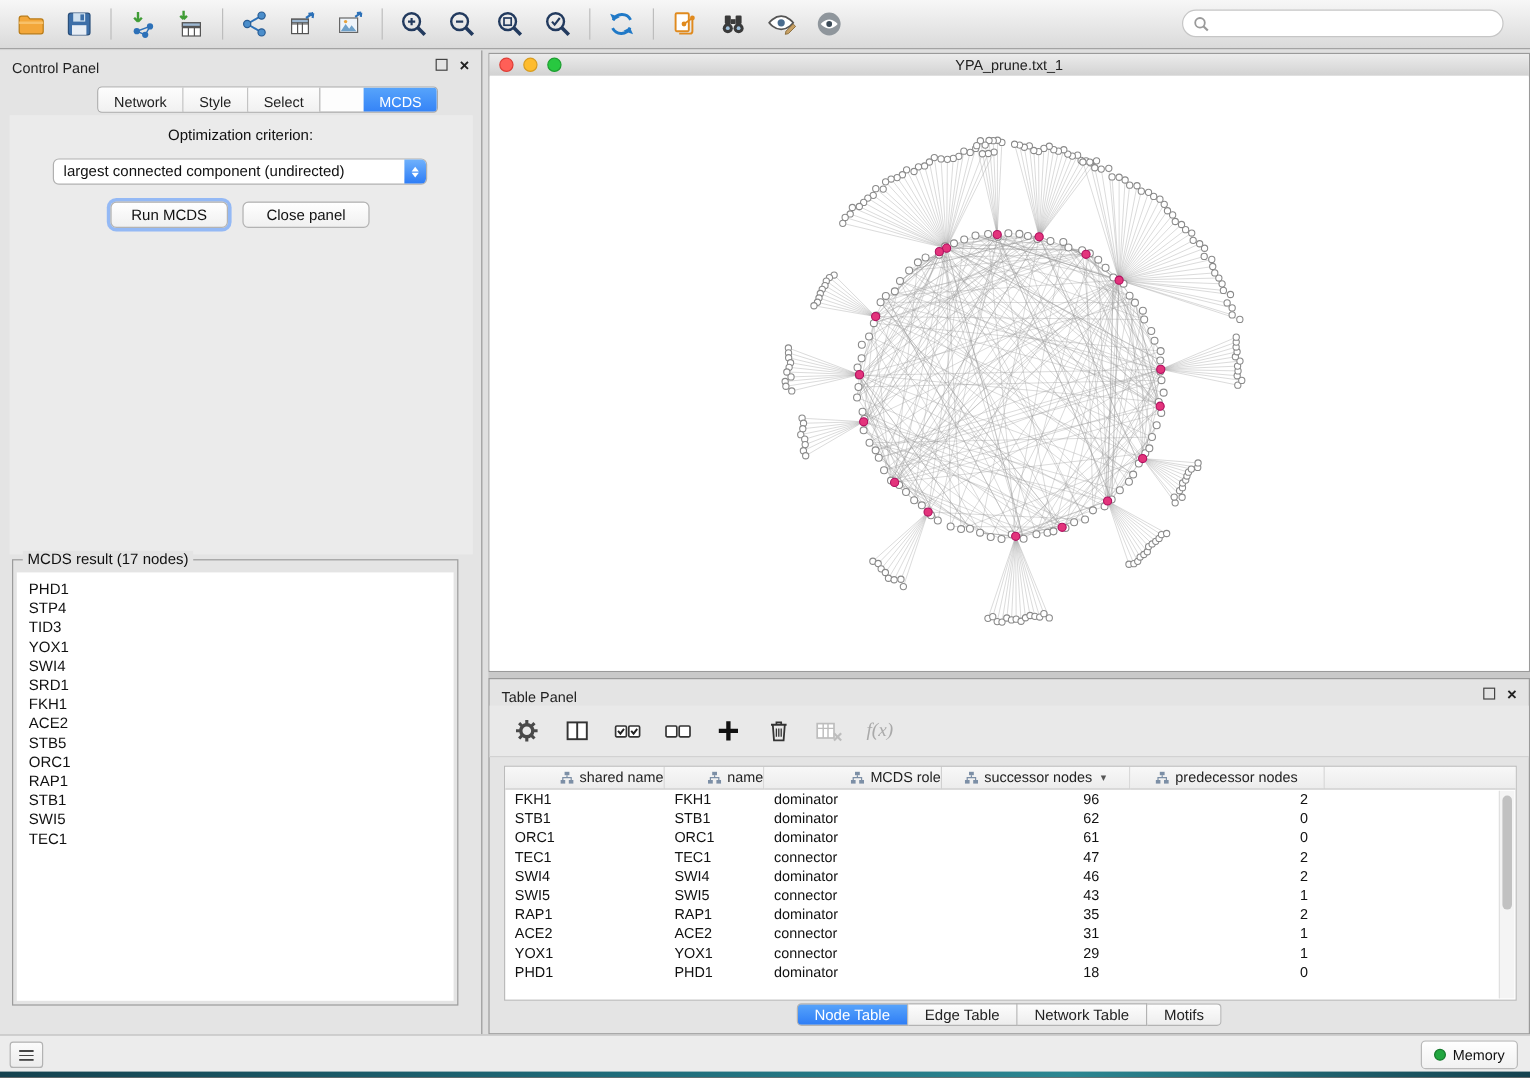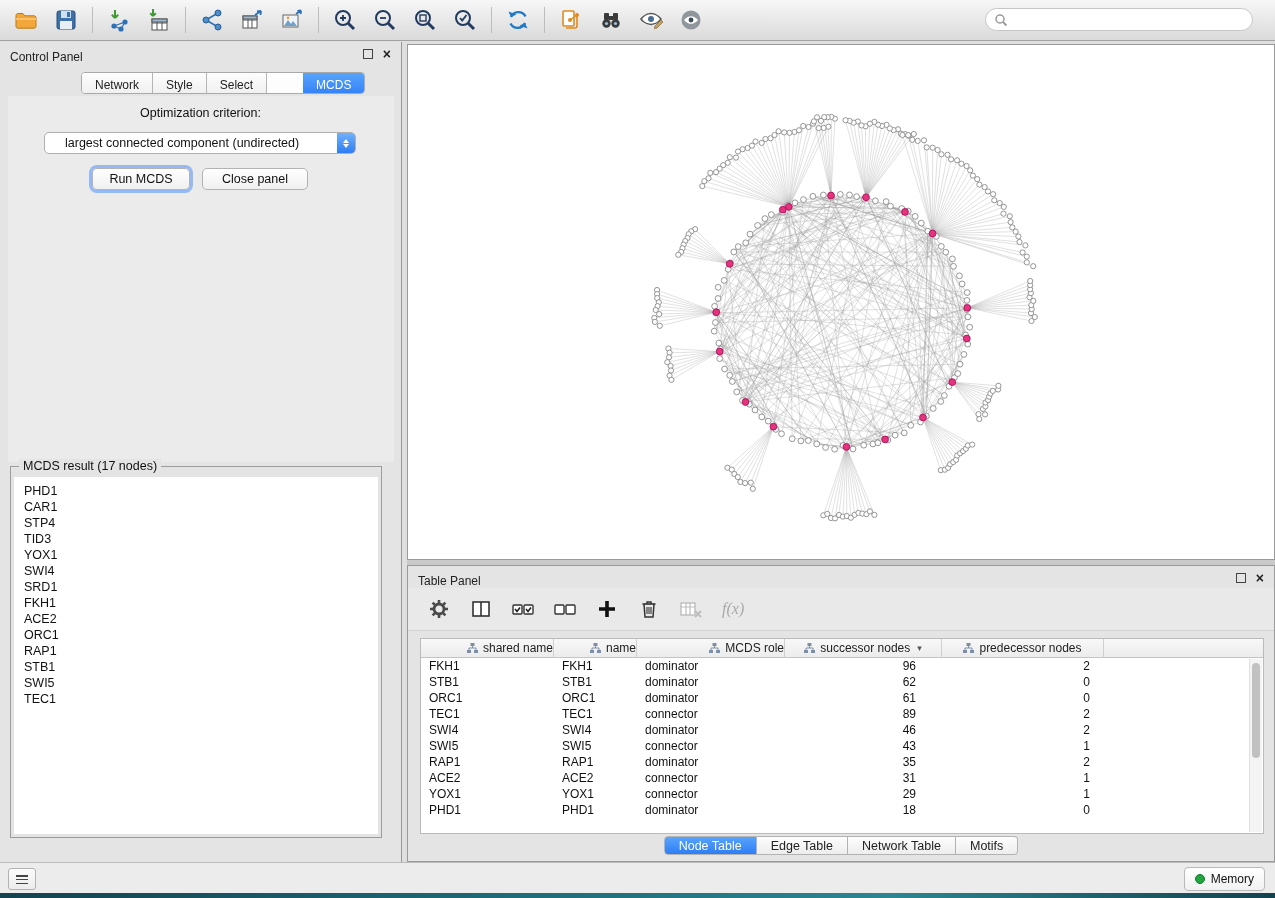--- a/index.html
+++ b/index.html
@@ -30,21 +30,21 @@
             border-radius:4px;overflow:hidden;background:#fdfdfd;}
   .seg{display:flex;align-items:center;justify-content:center;padding:12px 13px;font-size:12px;color:#222;
        border-right:1px solid #b5b5b5;background:linear-gradient(#fdfdfd,#eeeeee);cursor:default;}
   .seg:last-child{border-right:none;margin-left:36px;}
   .seg.active{background:linear-gradient(#57a4fb,#2e7df6);color:#fff;}
 
   .cp-inner{position:absolute;left:8px;top:54px;width:386px;height:366px;background:#ebebeb;}
   .opt-label{position:absolute;left:0;top:64px;width:100%;text-align:center;font-size:12.5px;color:#111;}
   .dropdown{position:absolute;left:44px;top:90px;width:312px;height:22px;background:#fff;border:1px solid #b0b0b0;
             border-radius:5px;display:flex;align-items:center;box-sizing:border-box;}
-  .dropdown .dd-text{flex:1;padding-left:20px;font-size:12.5px;color:#111;white-space:nowrap;overflow:hidden;}
+  .dropdown .dd-text{flex:1;padding-left:8px;font-size:12.5px;color:#111;white-space:nowrap;overflow:hidden;}
   .dd-cap{width:18px;height:20px;border-radius:0 4px 4px 0;background:linear-gradient(#6fb1fc,#2e7df6);
           display:flex;flex-direction:column;align-items:center;justify-content:center;gap:1px;}
   .dd-cap span{width:0;height:0;border-left:3.5px solid transparent;border-right:3.5px solid transparent;}
   .dd-up{border-bottom:4px solid #fff;}
   .dd-down{border-top:4px solid #fff;}
 
   .btn{position:absolute;height:22px;border:1px solid #b3b3b3;border-radius:5px;background:linear-gradient(#ffffff,#f0f0f0);
        font:12.5px "Liberation Sans",sans-serif;color:#111;display:flex;align-items:center;justify-content:center;box-sizing:border-box;}
   .btn-run{left:92px;top:126px;width:98px;box-shadow:0 0 0 3px rgba(77,144,254,0.55);}
   .btn-close{left:202px;top:126px;width:106px;}
@@ -285,38 +285,46 @@
     </div>
 
     <div class="btn btn-run">Run MCDS</div>
     <div class="btn btn-close">Close panel</div>
 
     <div class="result-box">
       <span class="result-title">MCDS result (17 nodes)</span>
       <div class="result-white">
           <div class="pad"></div>
           <div class="mcds-item">PHD1</div>
-          <div class="mcds-item">CAR1</div>
           <div class="mcds-item">STP4</div>
           <div class="mcds-item">TID3</div>
           <div class="mcds-item">YOX1</div>
           <div class="mcds-item">SWI4</div>
           <div class="mcds-item">SRD1</div>
           <div class="mcds-item">FKH1</div>
           <div class="mcds-item">ACE2</div>
+          <div class="mcds-item">STB5</div>
           <div class="mcds-item">ORC1</div>
           <div class="mcds-item">RAP1</div>
           <div class="mcds-item">STB1</div>
           <div class="mcds-item">SWI5</div>
           <div class="mcds-item">TEC1</div>
         </div>
     </div>
   </div>
 
   <div class="network-window">
+    <div class="win-titlebar">
+      <div class="tlights">
+        <span class="tlight tl-red"></span>
+        <span class="tlight tl-yellow"></span>
+        <span class="tlight tl-green"></span>
+      </div>
+      <div class="win-title">YPA_prune.txt_1</div>
+    </div>
     <div class="net-canvas">
       <svg width="866" height="496" viewBox="0 0 866 496">
           <g stroke="#9c9c9c" stroke-width="0.6" stroke-opacity="0.5">
             <line x1="380.8" y1="143.8" x2="420.4" y2="63.7"></line>
             <line x1="380.8" y1="143.8" x2="415.6" y2="64.9"></line>
             <line x1="380.8" y1="143.8" x2="410.7" y2="65.1"></line>
             <line x1="380.8" y1="143.8" x2="405.1" y2="60.7"></line>
             <line x1="380.8" y1="143.8" x2="400.5" y2="64.0"></line>
             <line x1="380.8" y1="143.8" x2="395.2" y2="63.0"></line>
             <line x1="380.8" y1="143.8" x2="391.0" y2="67.3"></line>
@@ -1200,21 +1208,21 @@
             <div class="tcell c0">ORC1</div>
             <div class="tcell c1">ORC1</div>
             <div class="tcell c2">dominator</div>
             <div class="tcell c3">61</div>
             <div class="tcell c4">0</div>
           </div>
           <div class="trow">
             <div class="tcell c0">TEC1</div>
             <div class="tcell c1">TEC1</div>
             <div class="tcell c2">connector</div>
-            <div class="tcell c3">89</div>
+            <div class="tcell c3">47</div>
             <div class="tcell c4">2</div>
           </div>
           <div class="trow">
             <div class="tcell c0">SWI4</div>
             <div class="tcell c1">SWI4</div>
             <div class="tcell c2">dominator</div>
             <div class="tcell c3">46</div>
             <div class="tcell c4">2</div>
           </div>
           <div class="trow">

